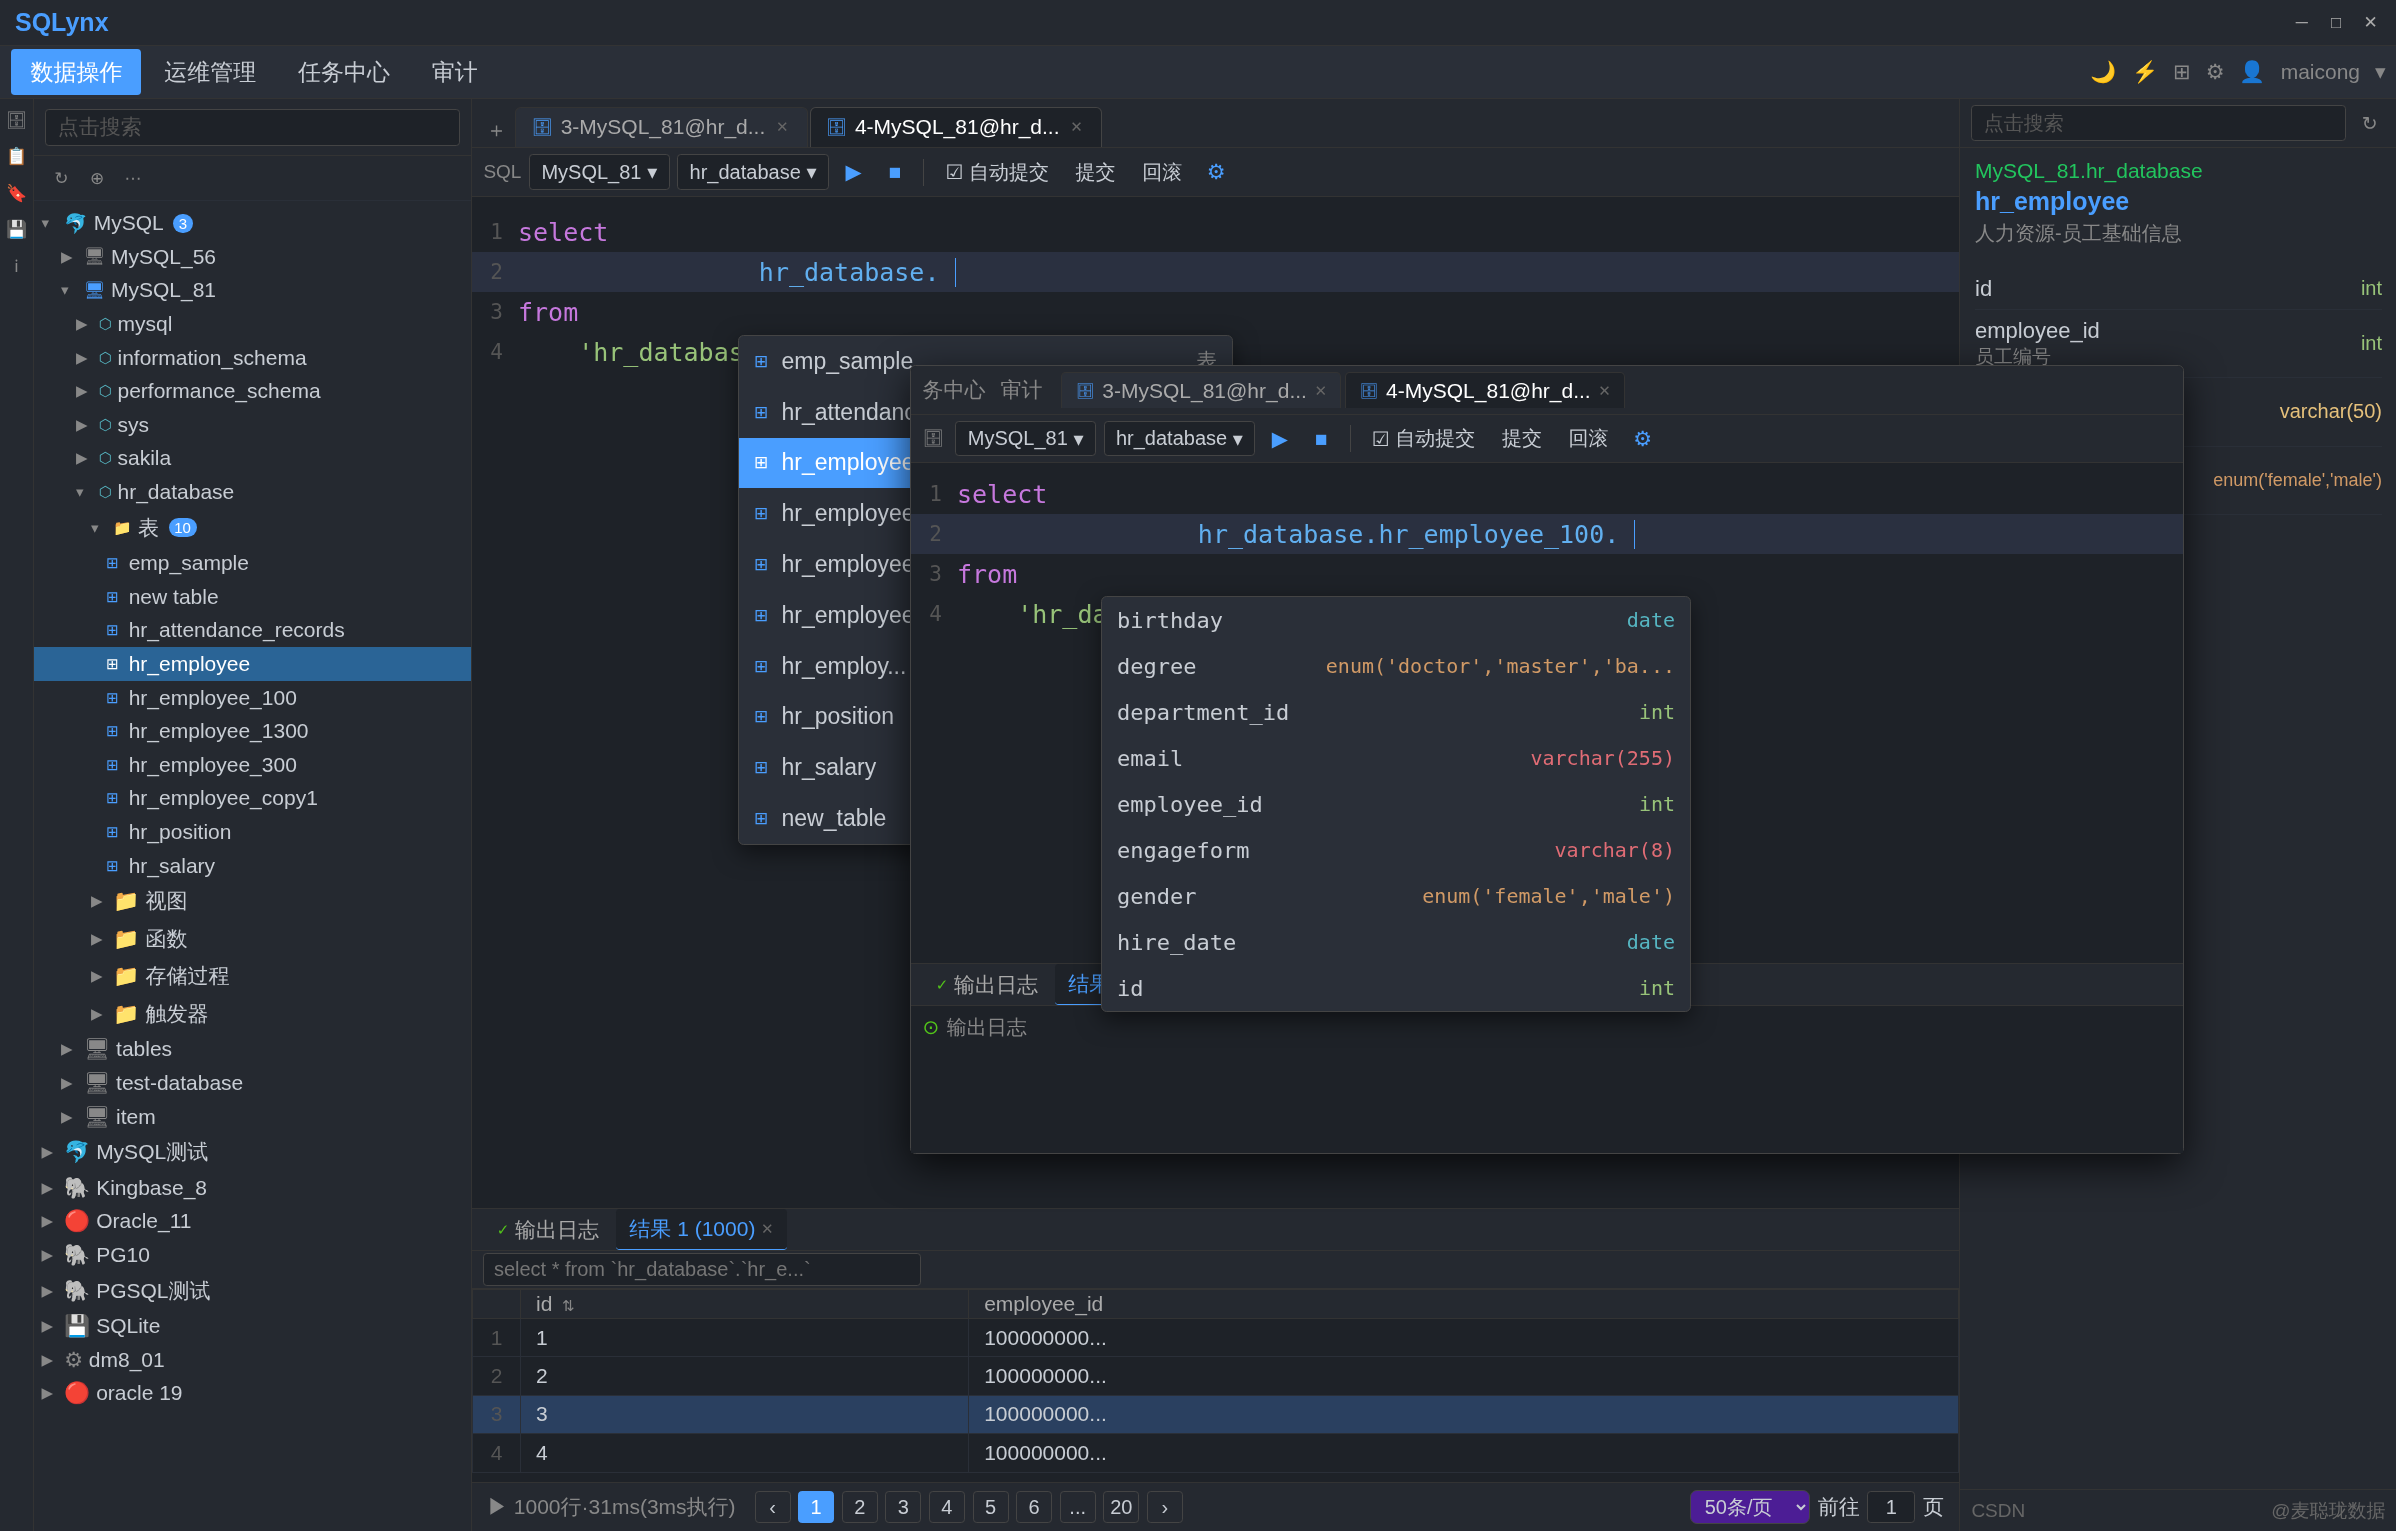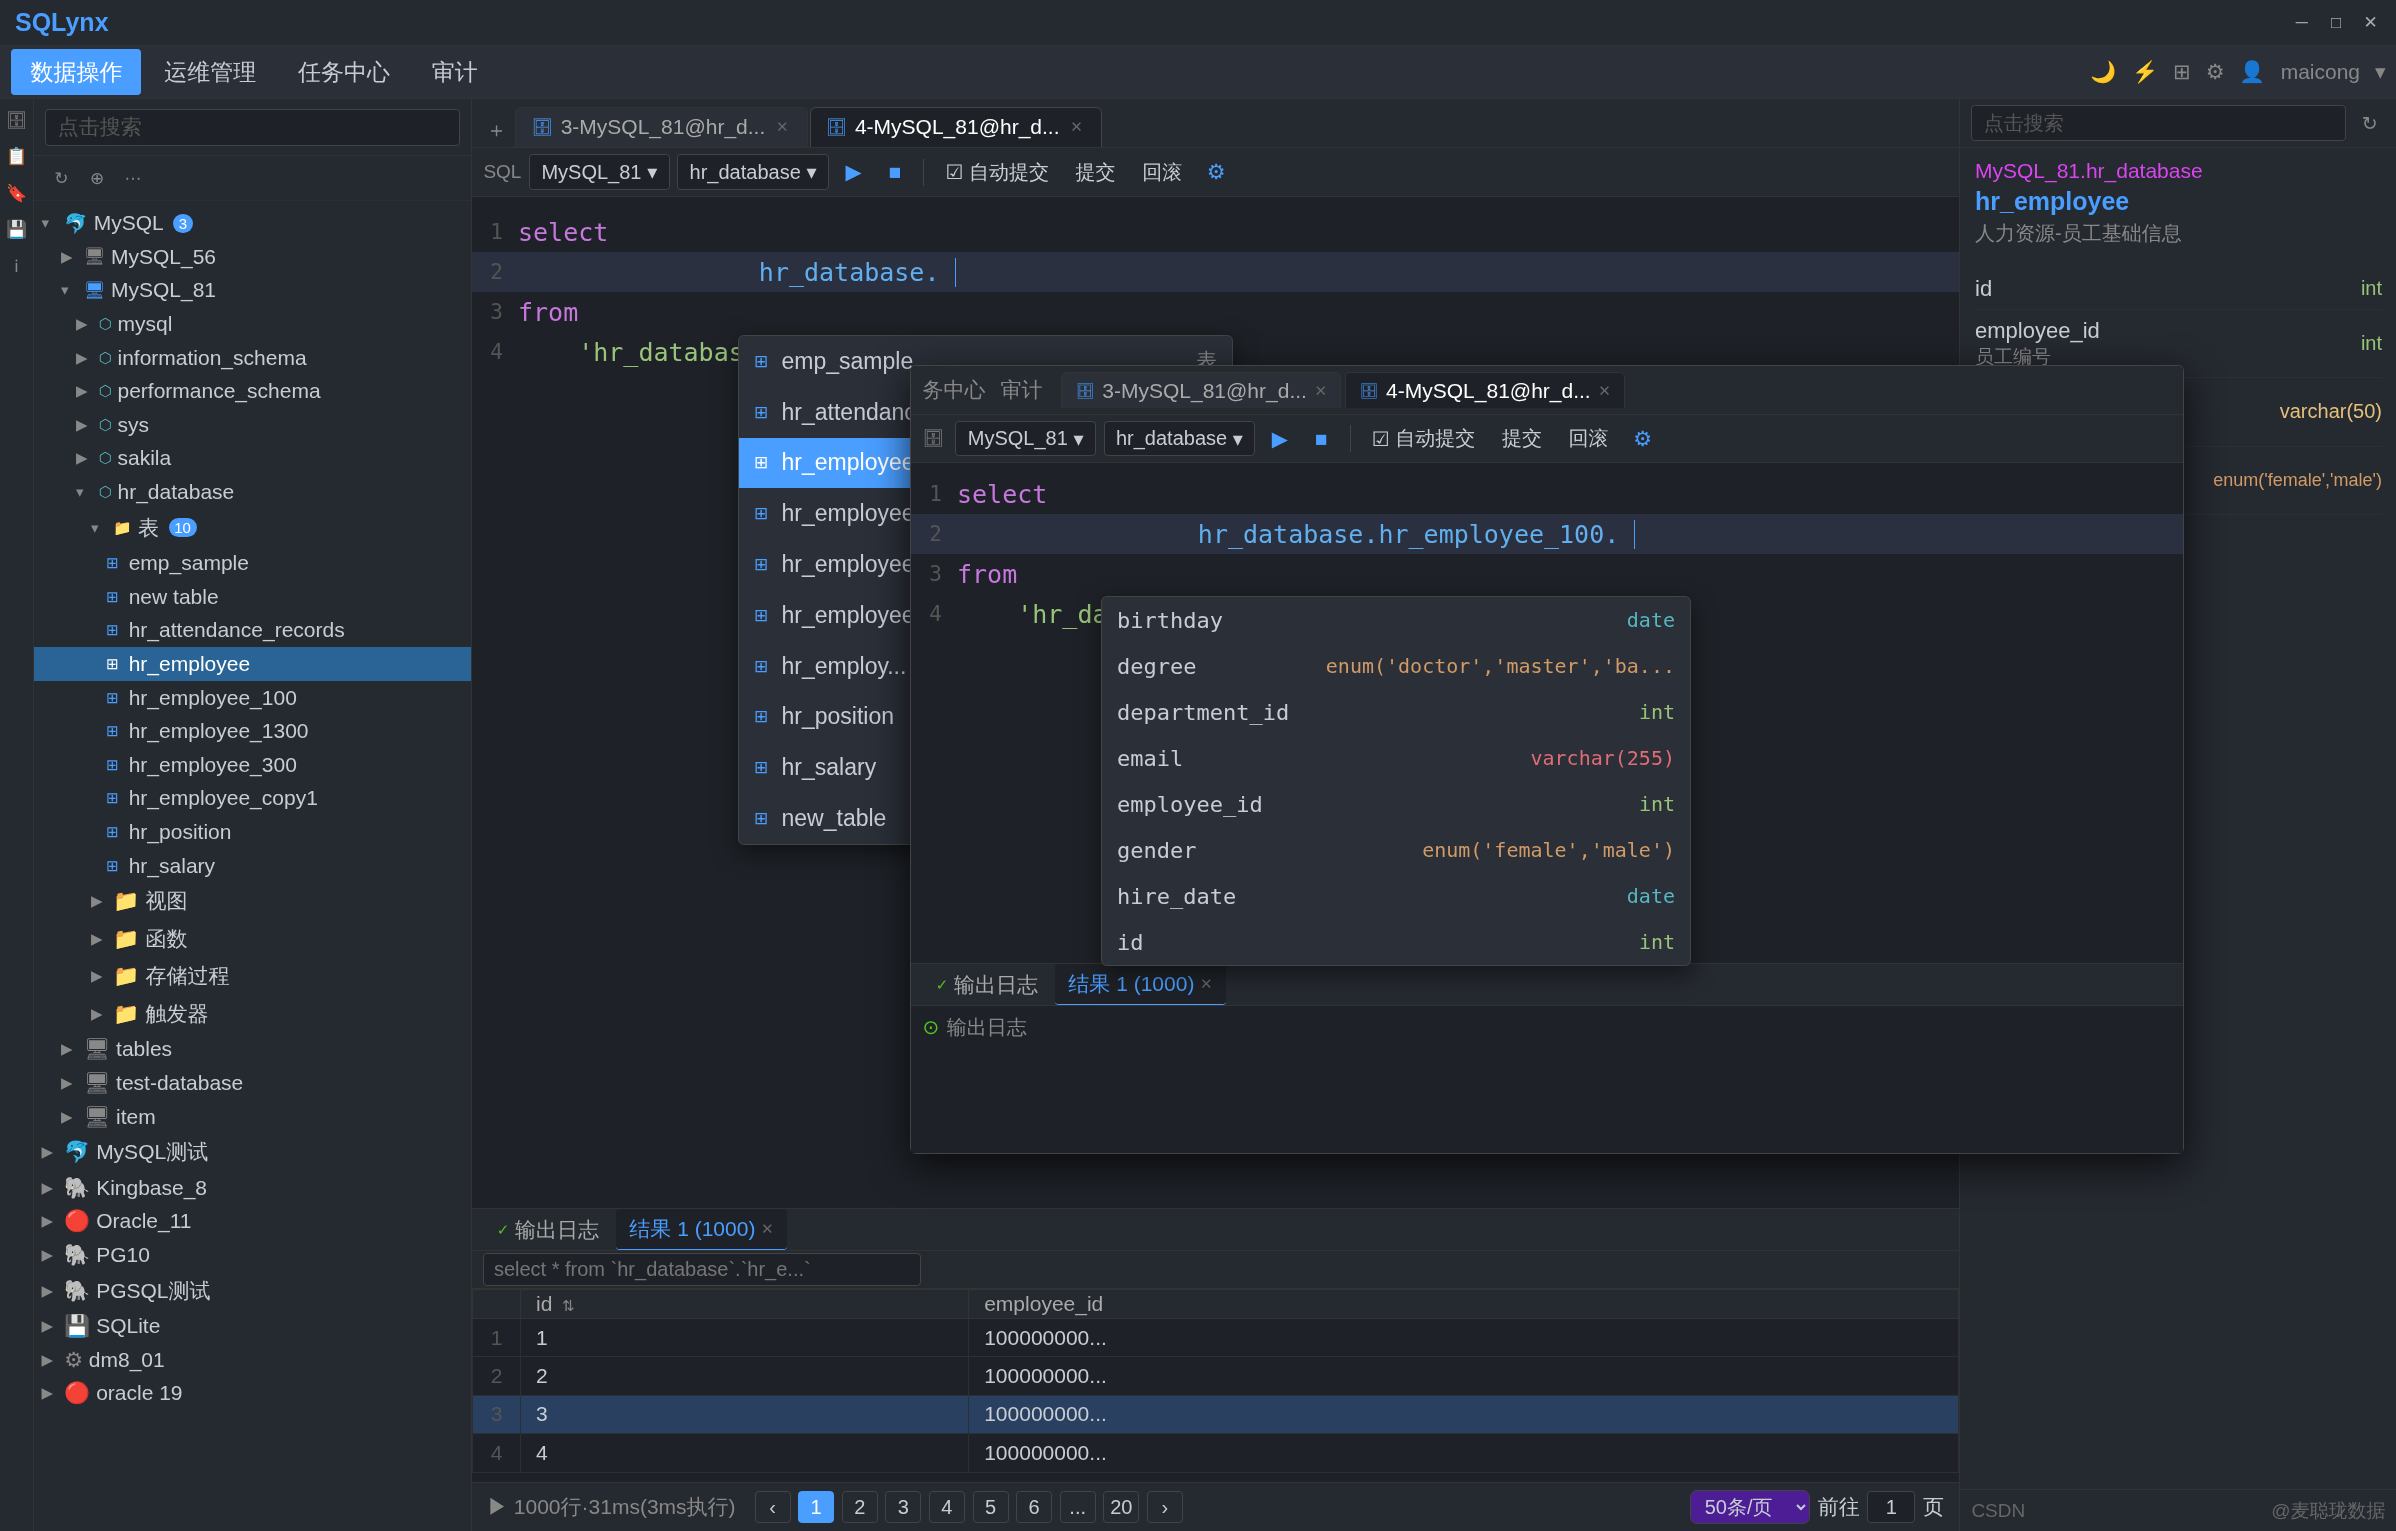--- a/index.html
+++ b/index.html
@@ -495,21 +495,21 @@
       align-items: center;
       justify-content: center;
       cursor: pointer;
       color: #888;
       border-radius: 2.9px;
       font-size: 19px;
     }
     .right-content { flex: 1; overflow-y: auto; padding: 11.4px 15px; }
     .right-conn-info {
       font-size: 21px;
-      color: #d946ef;
+      color: #22c55e;
       margin-bottom: 3.8px;
     }
     .right-table-name {
       font-size: 25px;
       color: #4a9eff;
       font-weight: bold;
       margin-bottom: 3.8px;
     }
     .right-table-desc {
       font-size: 20px;
@@ -1156,20 +1156,24 @@
           </div>
           <div class="fac-item">
             <span>email</span>
             <span class="fac-type varchar">varchar(255)</span>
           </div>
           <div class="fac-item">
             <span>employee_id</span>
             <span class="fac-type int">int</span>
           </div>
           <div class="fac-item">
+            <span>engageform</span>
+            <span class="fac-type varchar">varchar(8)</span>
+          </div>
+          <div class="fac-item">
             <span>gender</span>
             <span class="fac-type enum">enum('female','male')</span>
           </div>
           <div class="fac-item">
             <span>hire_date</span>
             <span class="fac-type date">date</span>
           </div>
           <div class="fac-item">
             <span>id</span>
             <span class="fac-type int">int</span>

